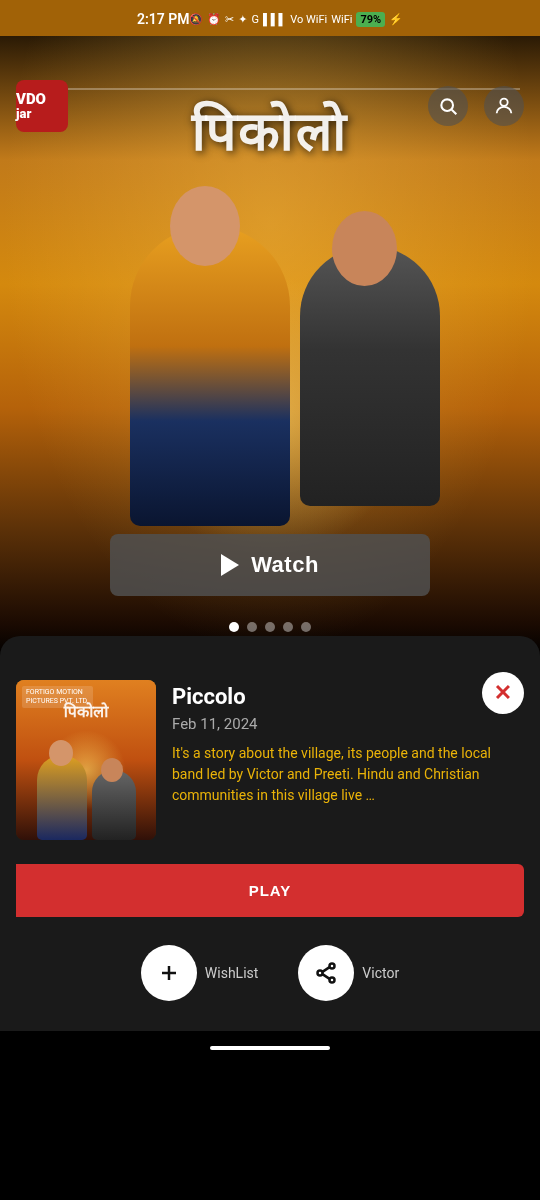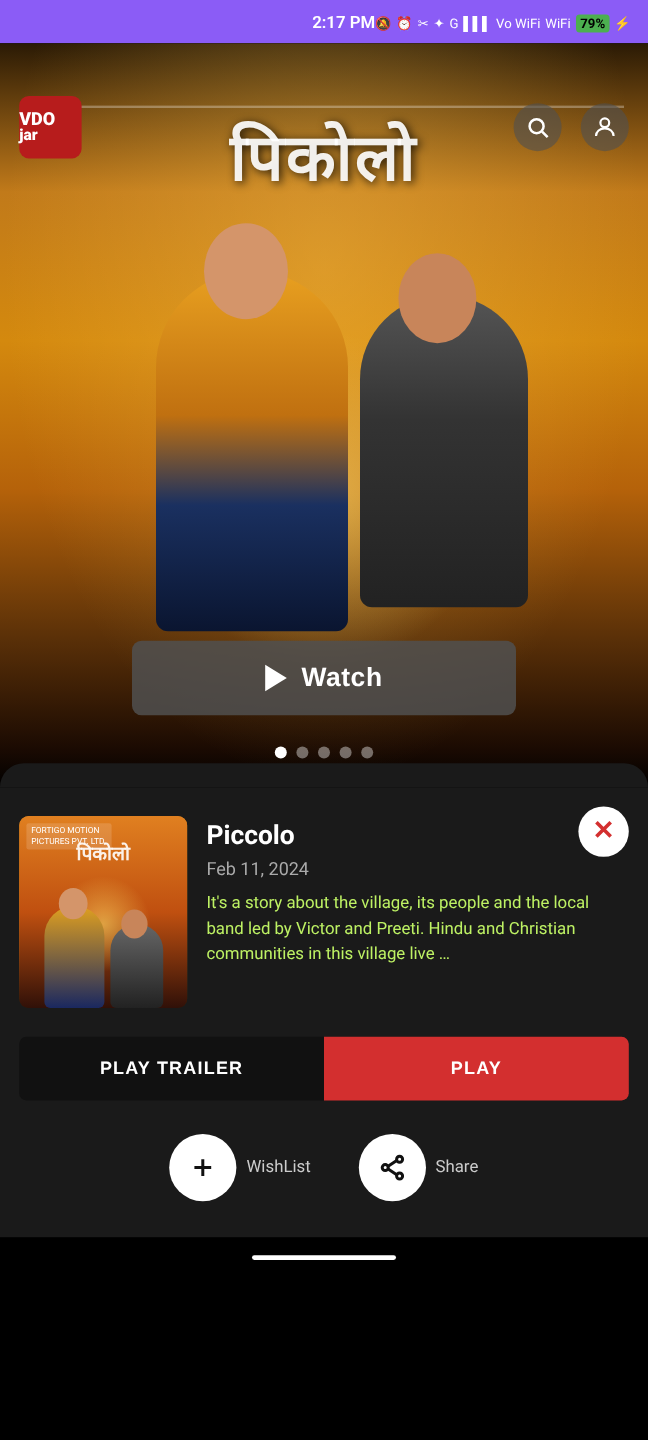--- a/index.html
+++ b/index.html
@@ -9,24 +9,24 @@
       min-height: 1200px;
       background: #000;
       font-family: 'Roboto', Arial, sans-serif;
       color: #fff;
       overflow-x: hidden;
     }
 
     
     .status-bar {
       display: flex;
-      justify-content: flex-end;
+      justify-content: center;
       align-items: center;
       padding: 6px 14px 4px;
-      background: #8b5cf6;
+      background: #a16207;
       height: 36px;
     }
     .status-time {
       font-size: 14px;
       font-weight: 600;
       color: #fff;
     }
     .status-icons {
       display: flex;
       align-items: center;
@@ -406,21 +406,21 @@
       color: #fff;
       margin-bottom: 6px;
     }
     .movie-date {
       font-size: 15px;
       color: #aaa;
       margin-bottom: 10px;
     }
     .movie-desc {
       font-size: 14px;
-      color: #bef264;
+      color: #eab308;
       line-height: 1.5;
     }
 
     
     .action-btns {
       display: flex;
       gap: 0;
       margin: 8px 16px 0;
     }
     .btn-trailer {
@@ -590,21 +590,20 @@
       </div>
     </div>
     <div class="movie-info">
       <div class="movie-title">Piccolo</div>
       <div class="movie-date">Feb 11, 2024</div>
       <div class="movie-desc">It's a story about the village, its people and the local band led by Victor and Preeti. Hindu and Christian communities in this village live …</div>
     </div>
   </div>
 
   <div class="action-btns">
-    <button class="btn-trailer">PLAY TRAILER</button>
     <button class="btn-play">PLAY</button>
   </div>
 
   <div class="social-row">
     <div class="social-item">
       <div class="social-circle">
         <svg width="24" height="24" viewBox="0 0 24 24" fill="none" stroke="#111" stroke-width="2.5">
           <line x1="12" y1="5" x2="12" y2="19"></line>
           <line x1="5" y1="12" x2="19" y2="12"></line>
         </svg>
@@ -614,20 +613,20 @@
     <div class="social-item">
       <div class="social-circle">
         <svg width="24" height="24" viewBox="0 0 24 24" fill="none" stroke="#111" stroke-width="2.5">
           <circle cx="18" cy="5" r="2.5"></circle>
           <circle cx="6" cy="12" r="2.5"></circle>
           <circle cx="18" cy="19" r="2.5"></circle>
           <line x1="8.4" y1="10.9" x2="15.6" y2="6.1"></line>
           <line x1="8.4" y1="13.1" x2="15.6" y2="17.9"></line>
         </svg>
       </div>
-      <span class="social-label">Share</span>
+      <span class="social-label">Victor</span>
     </div>
   </div>
 </div>
 
 <div class="bottom-bar">
   <div class="bottom-home-line"></div>
 </div>
 
 </body></html>

